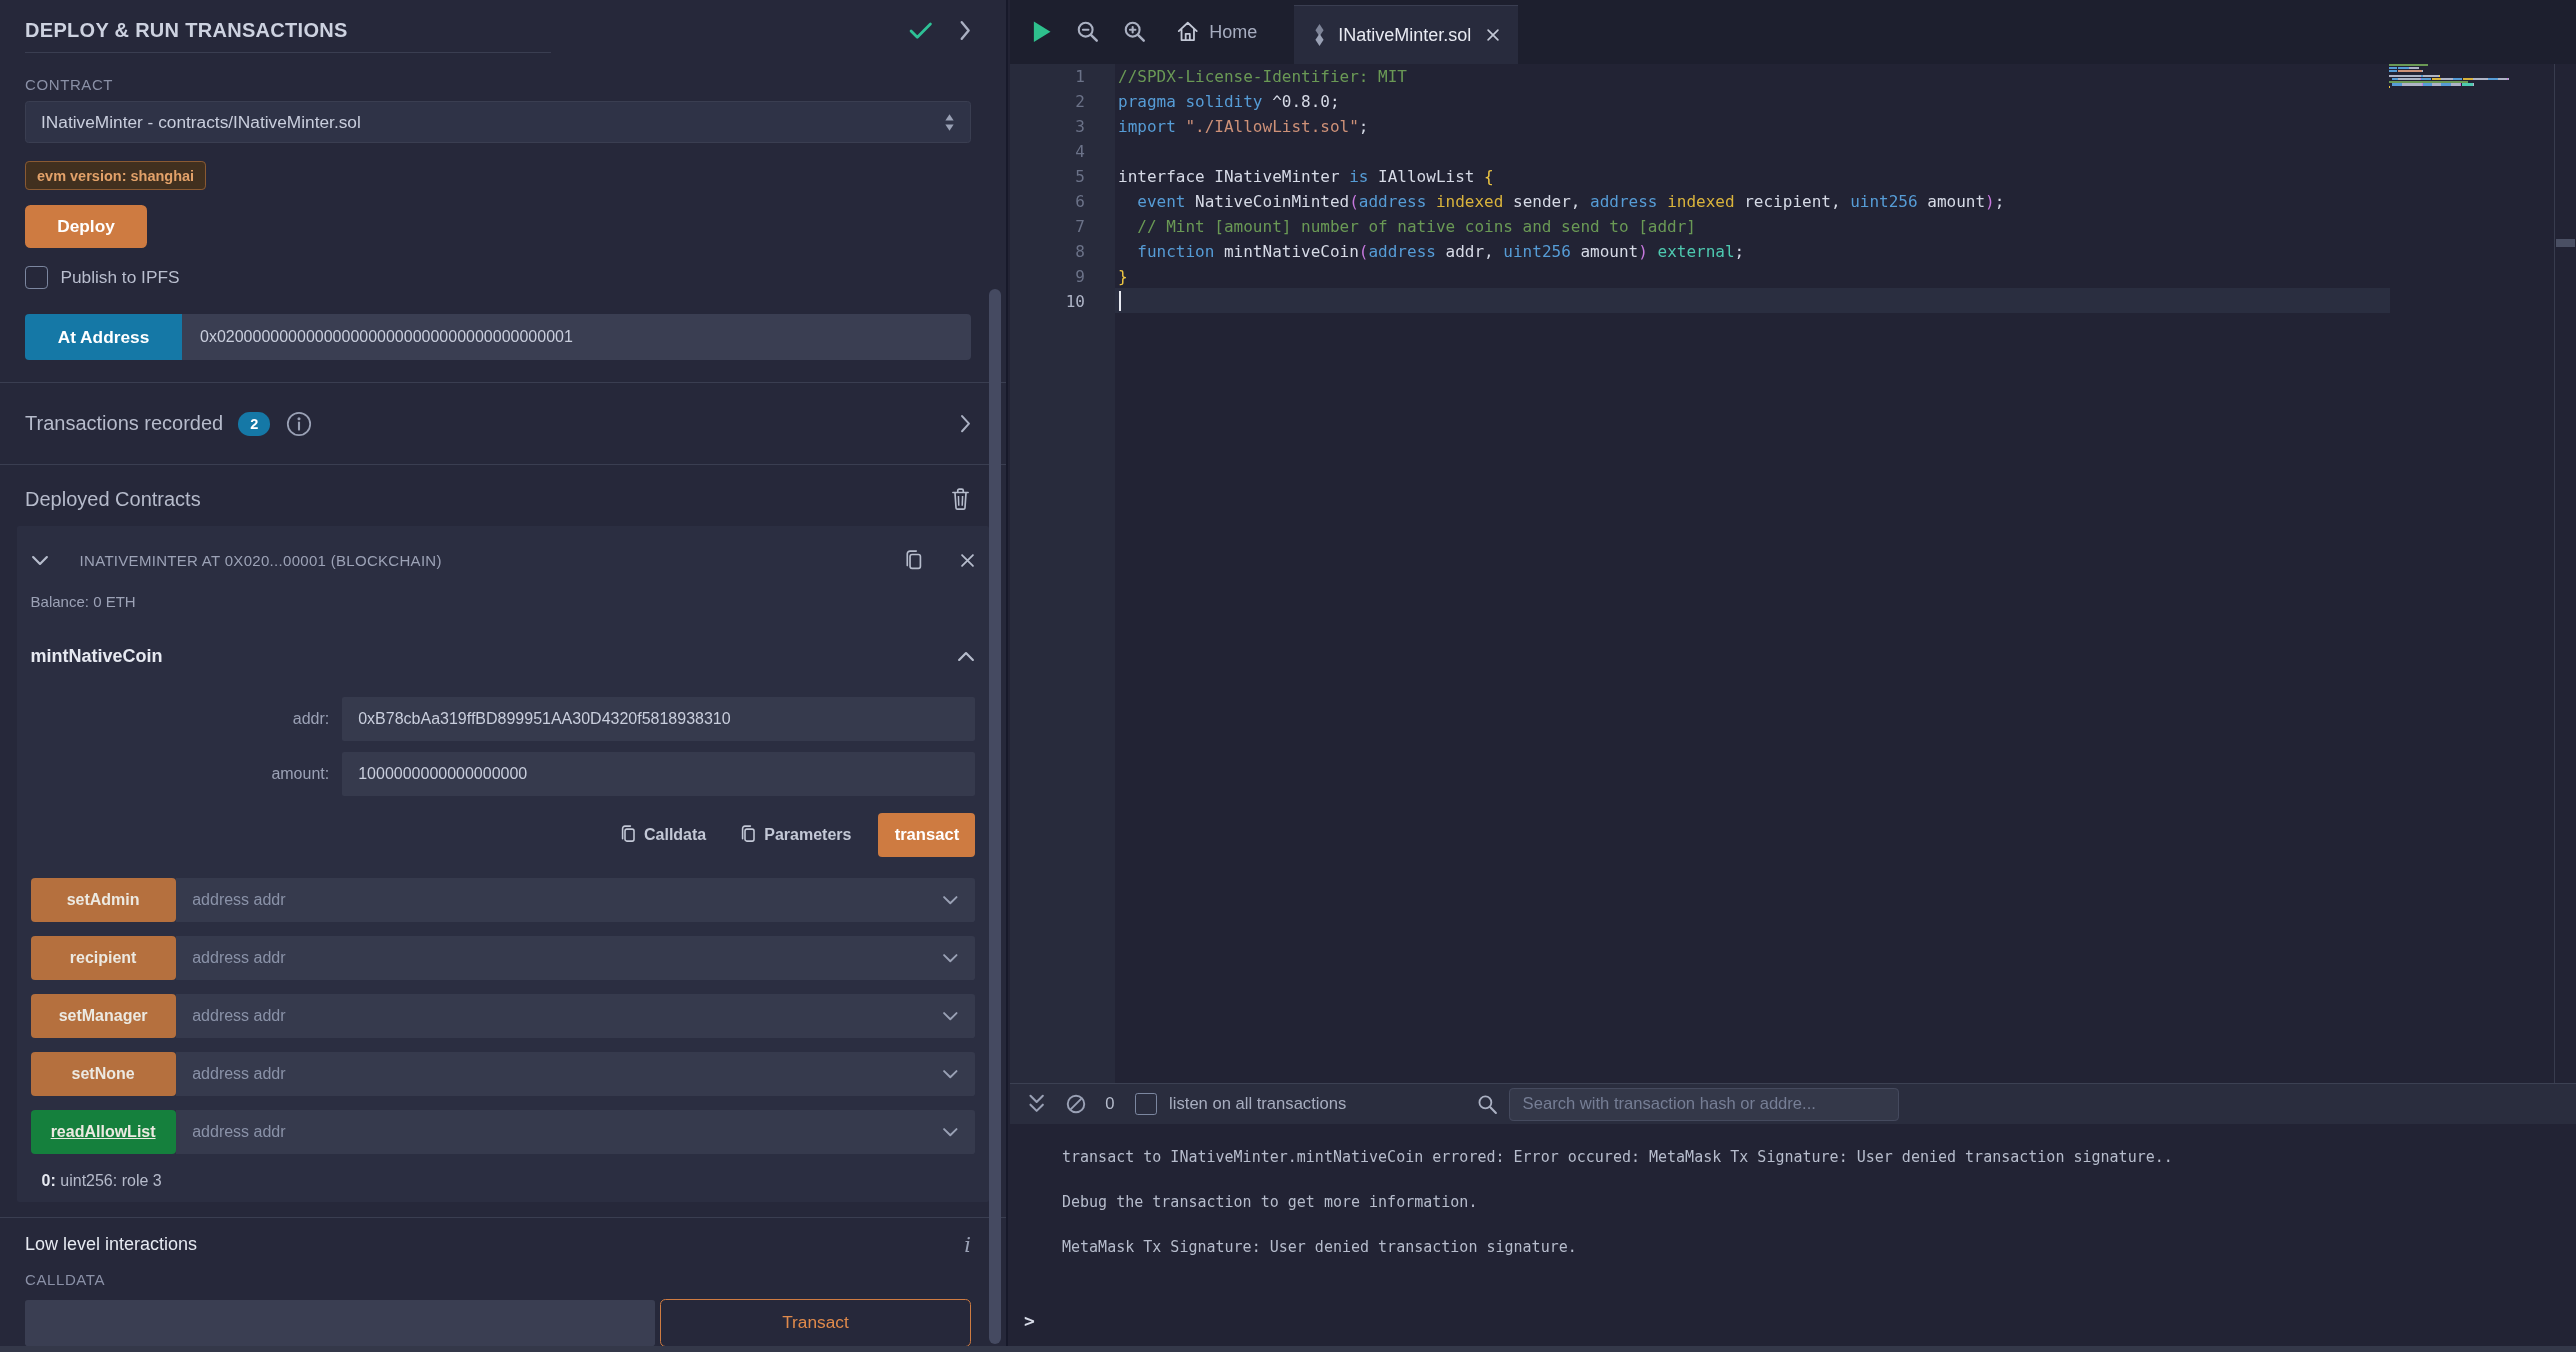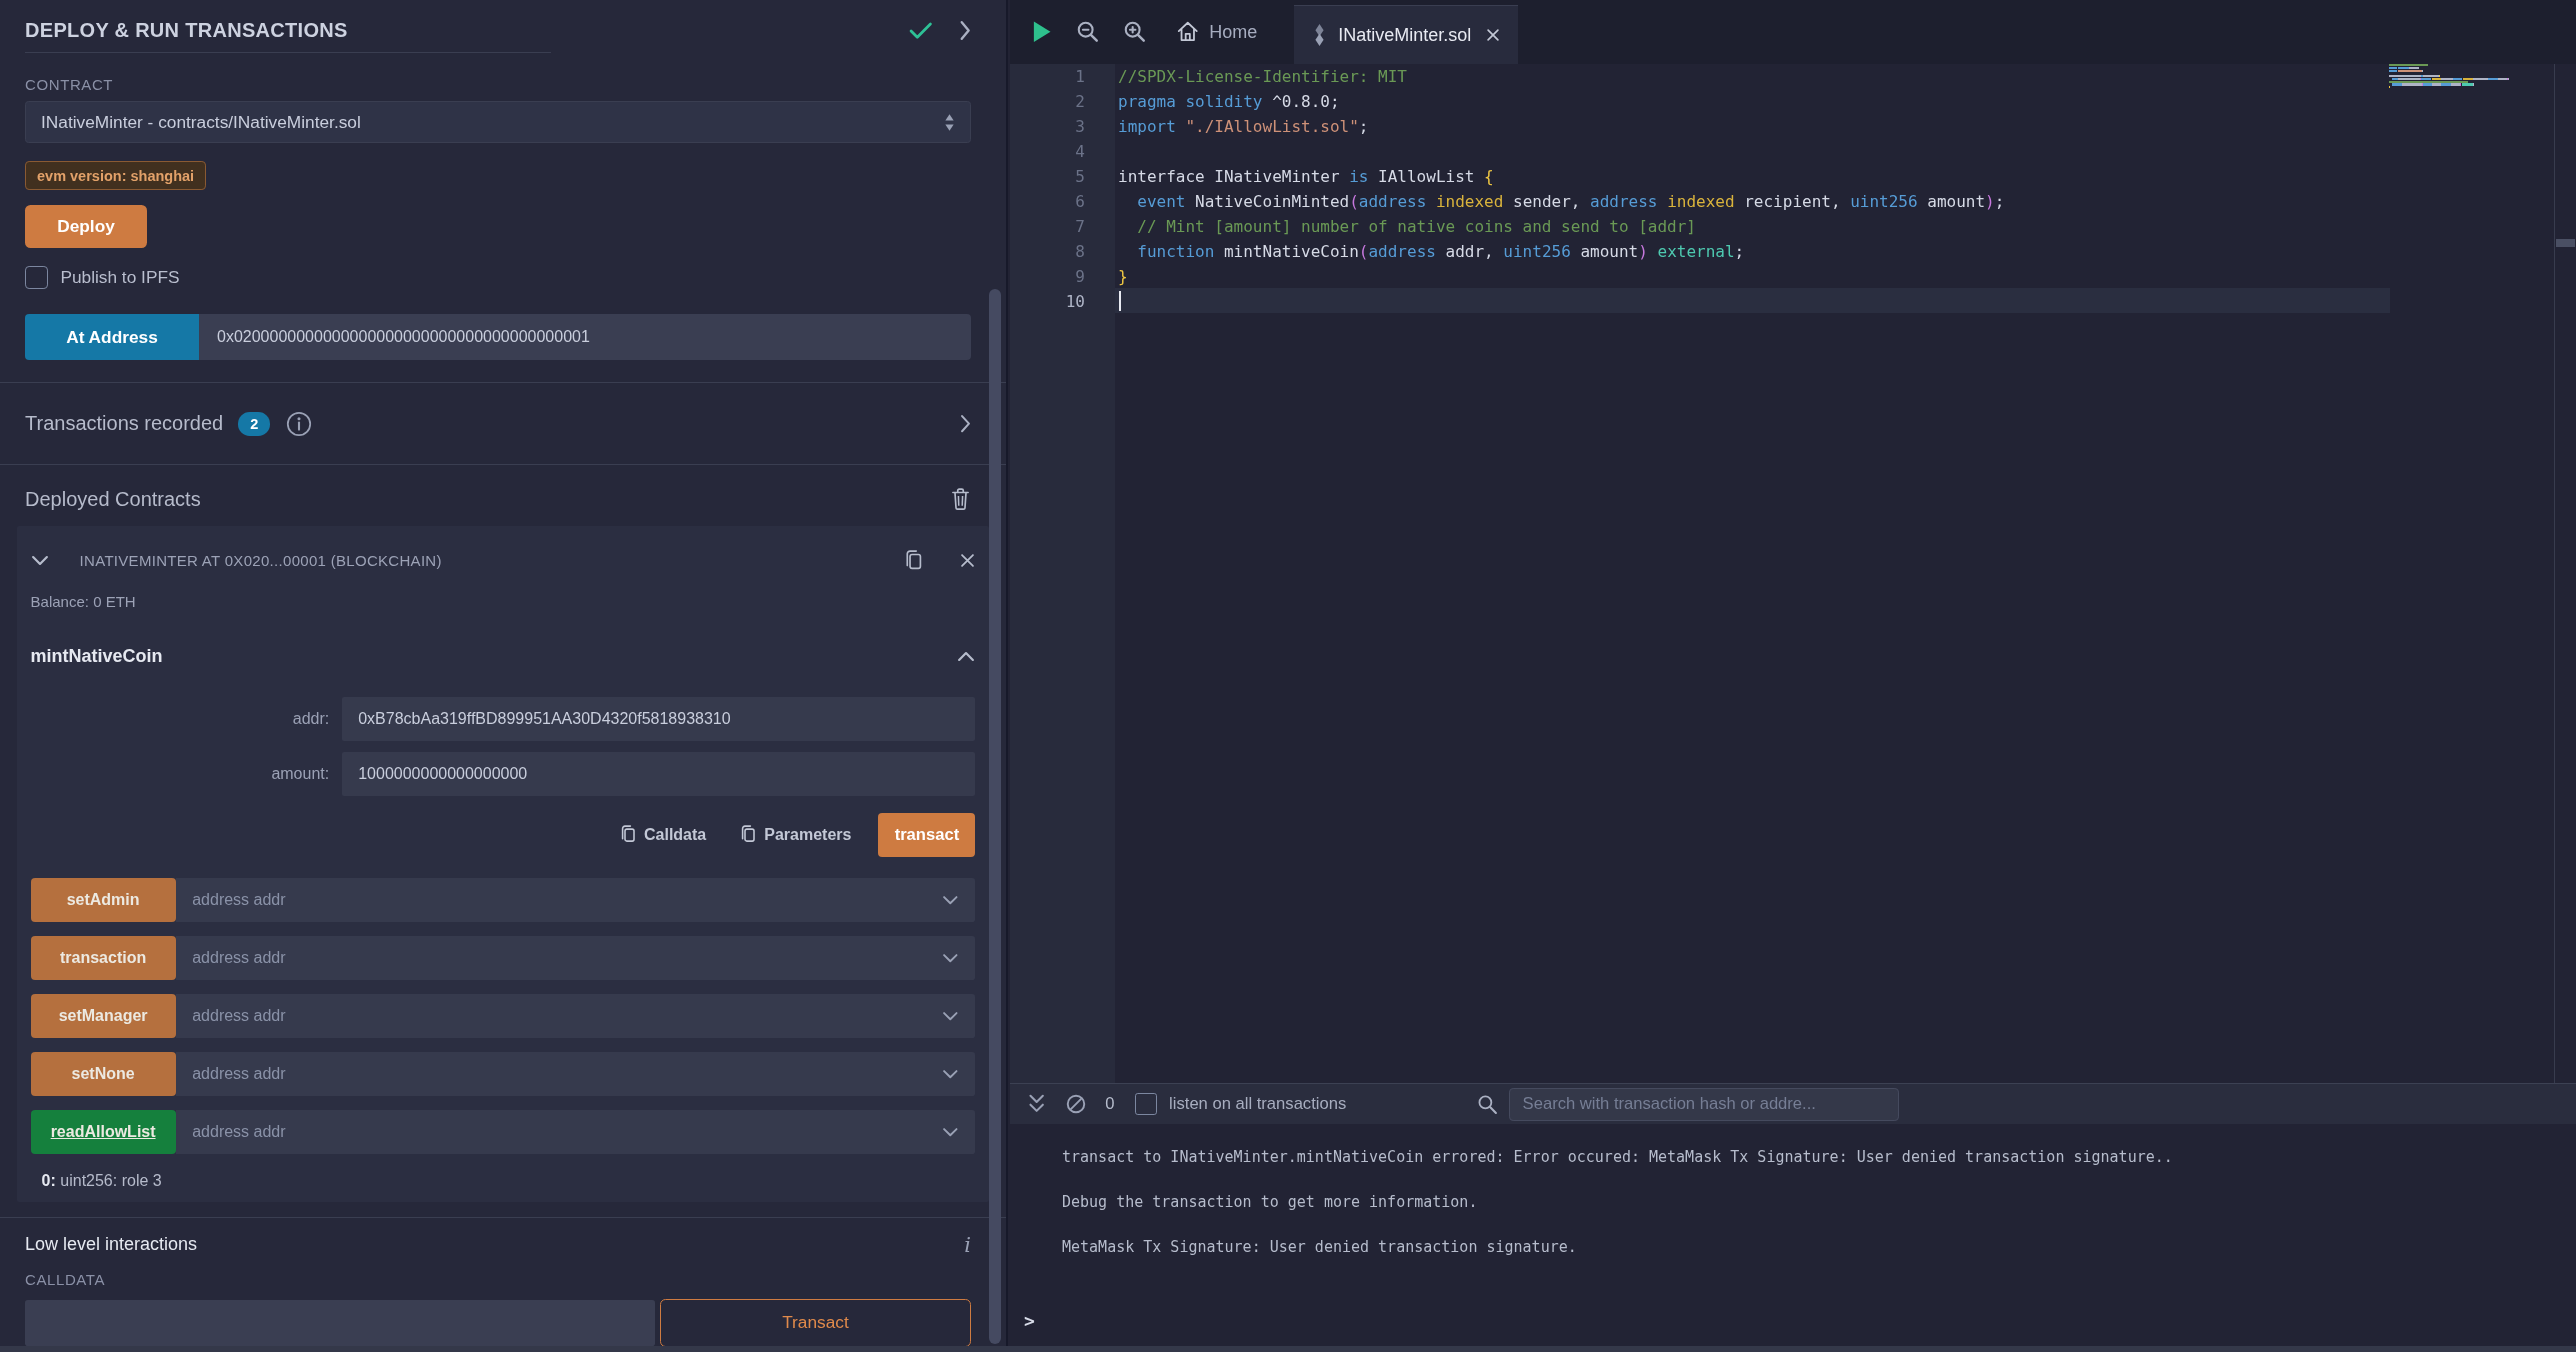--- a/index.html
+++ b/index.html
@@ -34,21 +34,21 @@
   .btn{border:none;cursor:pointer;font-family:inherit;}
   .btn-deploy{
     display:block;margin-top:15px;width:122px;height:43px;border-radius:5.5px;
     background:#ce7b41;color:#fff;font-size:17.3px;font-weight:700;
   }
   .checkbox-row{display:flex;align-items:center;margin-top:18px;gap:12.4px;}
   .checkbox{width:21px;height:21px;border:1.4px solid #7c87a0;border-radius:4.1px;background:transparent;cursor:pointer;}
   .checkbox-label{font-size:17.3px;color:#b9bece;}
   .ataddr-row{display:flex;margin-top:25px;height:46px;}
   .btn-ataddr{
-    width:174px;height:46px;background:#1578a6;color:#fff;font-size:17.3px;font-weight:700;
+    width:157px;height:46px;background:#1578a6;color:#fff;font-size:17.3px;font-weight:700;
     border-radius:4.1px 0 0 4.1px;flex:0 0 auto;
   }
   .ataddr-input{
     flex:1;background:#3a3e52;border-radius:0 4.1px 4.1px 0;display:flex;align-items:center;
     padding:0 18px;font-size:16px;color:#c9cedd;
   }
   .tx-recorded{display:flex;align-items:center;height:81px;margin-top:22px;border-top:0.7px solid #3a3e51;border-bottom:0.7px solid #3a3e51;}
   .tx-title{font-size:20px;color:#b6bbcb;}
   .count-badge{
     margin-left:15px;min-width:32px;height:23.5px;border-radius:11.7px;background:#1578a6;color:#fff;
@@ -290,21 +290,21 @@
           <div class="fn-input">
             <span class="ph">address addr</span>
             <span>
               <svg width="16.6" height="10.4" viewBox="0 0 24 15">
                 <polyline points="3,3 12,12 21,3" fill="none" stroke="#9aa1b5" stroke-width="2.8" stroke-linecap="round" stroke-linejoin="round"></polyline>
               </svg>
             </span>
           </div>
         </div>
         <div class="fn-row">
-          <button class="btn fn-btn orange">transaction</button>
+          <button class="btn fn-btn orange">recipient</button>
           <div class="fn-input">
             <span class="ph">address addr</span>
             <span>
               <svg width="16.6" height="10.4" viewBox="0 0 24 15">
                 <polyline points="3,3 12,12 21,3" fill="none" stroke="#9aa1b5" stroke-width="2.8" stroke-linecap="round" stroke-linejoin="round"></polyline>
               </svg>
             </span>
           </div>
         </div>
         <div class="fn-row">

